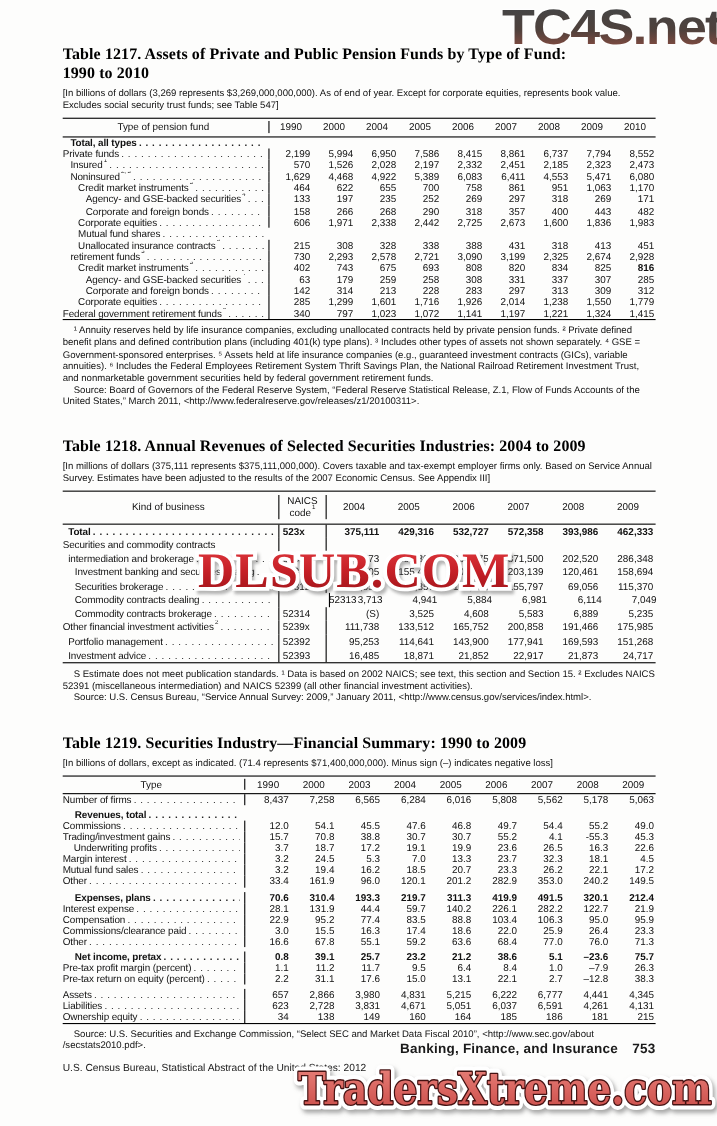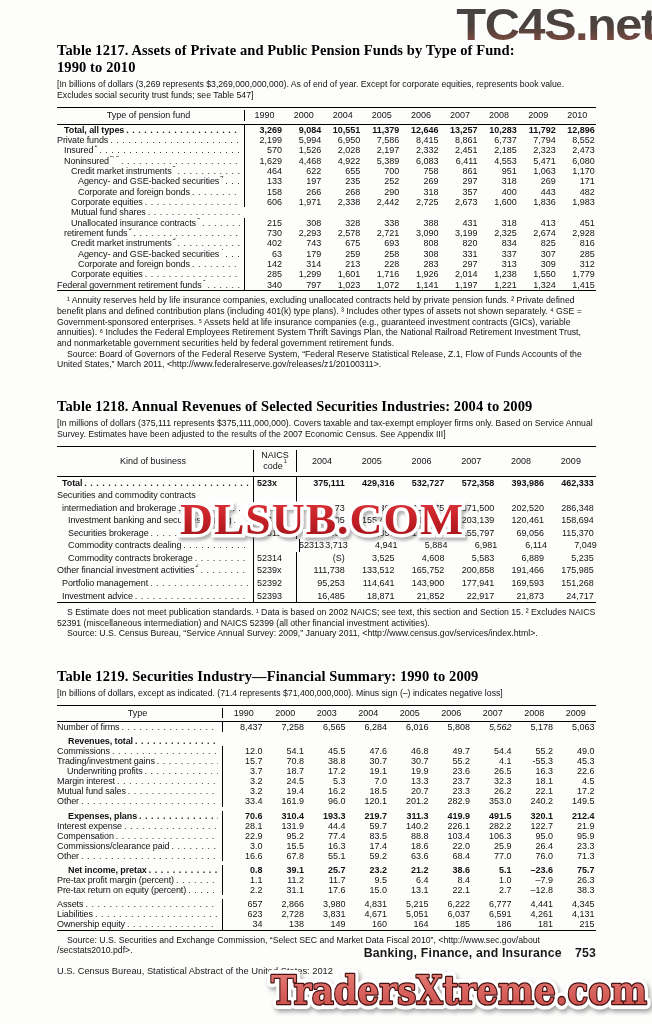--- a/index.html
+++ b/index.html
@@ -82,31 +82,20 @@
             <div class="cell ycell" style="width: 39.1px;">2008</div>
             <div class="cell ycell" style="width: 39.1px;">2009</div>
             <div class="cell ycell" style="width: 39.1px;">2010</div>
           </div>
         </div>
         <div class="tr b">
           <div class="stub body" style="width: 187px; padding-left: 7px;">
             <span class="lbl">Total, all types</span>
             <span class="leader">. . . . . . . . . . . . . . . . . . . . . . . . . . . . . . . . . . . . . . . . . . . . . . . . . . . . . . . . . . . . . . . . . . . . . . . . . . . . . . . . . . . . . . . . . . </span>
           </div>
-          <div class="vals">
-            <div class="cell" style="width: 39.1px;">3,269</div>
-            <div class="cell" style="width: 39.1px;">9,084</div>
-            <div class="cell" style="width: 39.1px;">10,551</div>
-            <div class="cell" style="width: 39.1px;">11,379</div>
-            <div class="cell" style="width: 39.1px;">12,646</div>
-            <div class="cell" style="width: 39.1px;">13,257</div>
-            <div class="cell" style="width: 39.1px;">10,283</div>
-            <div class="cell" style="width: 39.1px;">11,792</div>
-            <div class="cell" style="width: 39.1px;">12,896</div>
-          </div>
         </div>
         <div class="tr">
           <div class="stub body" style="width: 187px; padding-left: 0px;">
             <span class="lbl">Private funds</span>
             <span class="leader">. . . . . . . . . . . . . . . . . . . . . . . . . . . . . . . . . . . . . . . . . . . . . . . . . . . . . . . . . . . . . . . . . . . . . . . . . . . . . . . . . . . . . . . . . . </span>
           </div>
           <div class="vals">
             <div class="cell" style="width: 39.1px;">2,199</div>
             <div class="cell" style="width: 39.1px;">5,994</div>
             <div class="cell" style="width: 39.1px;">6,950</div>
@@ -267,21 +256,21 @@
           </div>
           <div class="vals">
             <div class="cell" style="width: 39.1px;">402</div>
             <div class="cell" style="width: 39.1px;">743</div>
             <div class="cell" style="width: 39.1px;">675</div>
             <div class="cell" style="width: 39.1px;">693</div>
             <div class="cell" style="width: 39.1px;">808</div>
             <div class="cell" style="width: 39.1px;">820</div>
             <div class="cell" style="width: 39.1px;">834</div>
             <div class="cell" style="width: 39.1px;">825</div>
-            <div class="cell" style="width: 39.1px;">816</div>
+            <div class="cell" style="width: 39.1px; font-weight: bold;">816</div>
           </div>
         </div>
         <div class="tr">
           <div class="stub body" style="width: 187px; padding-left: 21px;">
             <span class="lbl">Agency- and GSE-backed securities<sup>4</sup></span>
             <span class="leader">. . . . . . . . . . . . . . . . . . . . . . . . . . . . . . . . . . . . . . . . . . . . . . . . . . . . . . . . . . . . . . . . . . . . . . . . . . . . . . . . . . . . . . . . . . </span>
           </div>
           <div class="vals">
             <div class="cell" style="width: 39.1px;">63</div>
             <div class="cell" style="width: 39.1px;">179</div>
@@ -543,21 +532,21 @@
             <span class="lbl">Number of firms</span>
             <span class="leader">. . . . . . . . . . . . . . . . . . . . . . . . . . . . . . . . . . . . . . . . . . . . . . . . . . . . . . . . . . . . . . . . . . . . . . . . . . . . . . . . . . . . . . . . . . </span>
           </div>
           <div class="vals">
             <div class="cell" style="width: 41.5px;">8,437</div>
             <div class="cell" style="width: 41.5px;">7,258</div>
             <div class="cell" style="width: 41.5px;">6,565</div>
             <div class="cell" style="width: 41.5px;">6,284</div>
             <div class="cell" style="width: 41.5px;">6,016</div>
             <div class="cell" style="width: 41.5px;">5,808</div>
-            <div class="cell" style="width: 41.5px; font-style: italic;">5,562</div>
+            <div class="cell" style="width: 41.5px;">5,562</div>
             <div class="cell" style="width: 41.5px;">5,178</div>
             <div class="cell" style="width: 41.5px;">5,063</div>
           </div>
         </div>
         <div class="tr b gap">
           <div class="stub body" style="width: 165px; padding-left: 11px;">
             <span class="lbl">Revenues, total</span>
             <span class="leader">. . . . . . . . . . . . . . . . . . . . . . . . . . . . . . . . . . . . . . . . . . . . . . . . . . . . . . . . . . . . . . . . . . . . . . . . . . . . . . . . . . . . . . . . . . </span>
           </div>
         </div>

